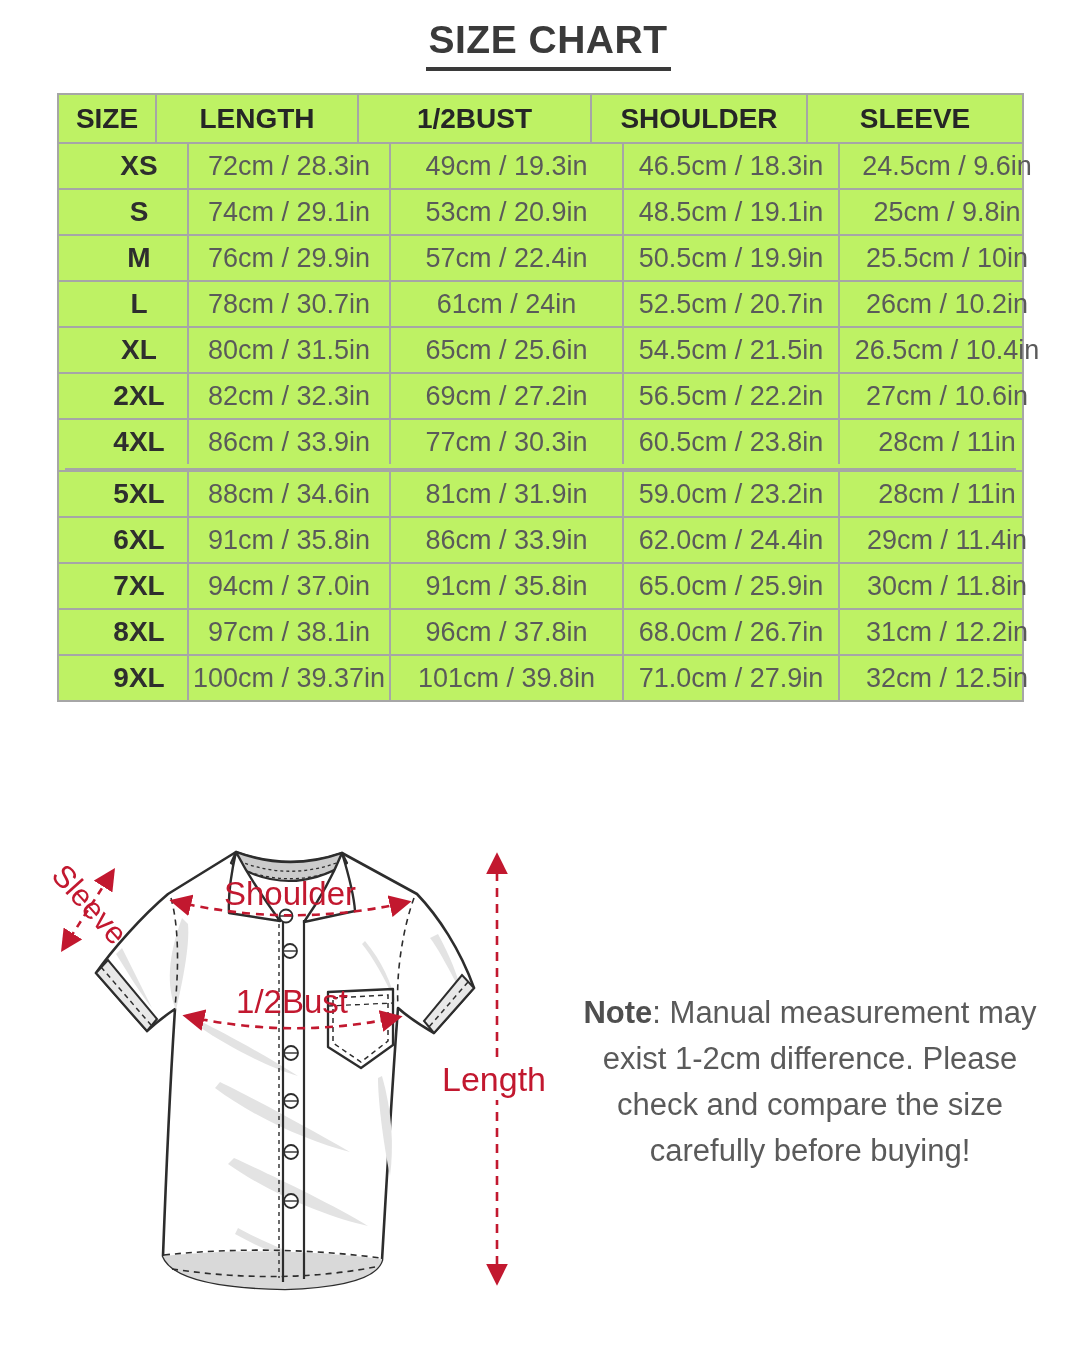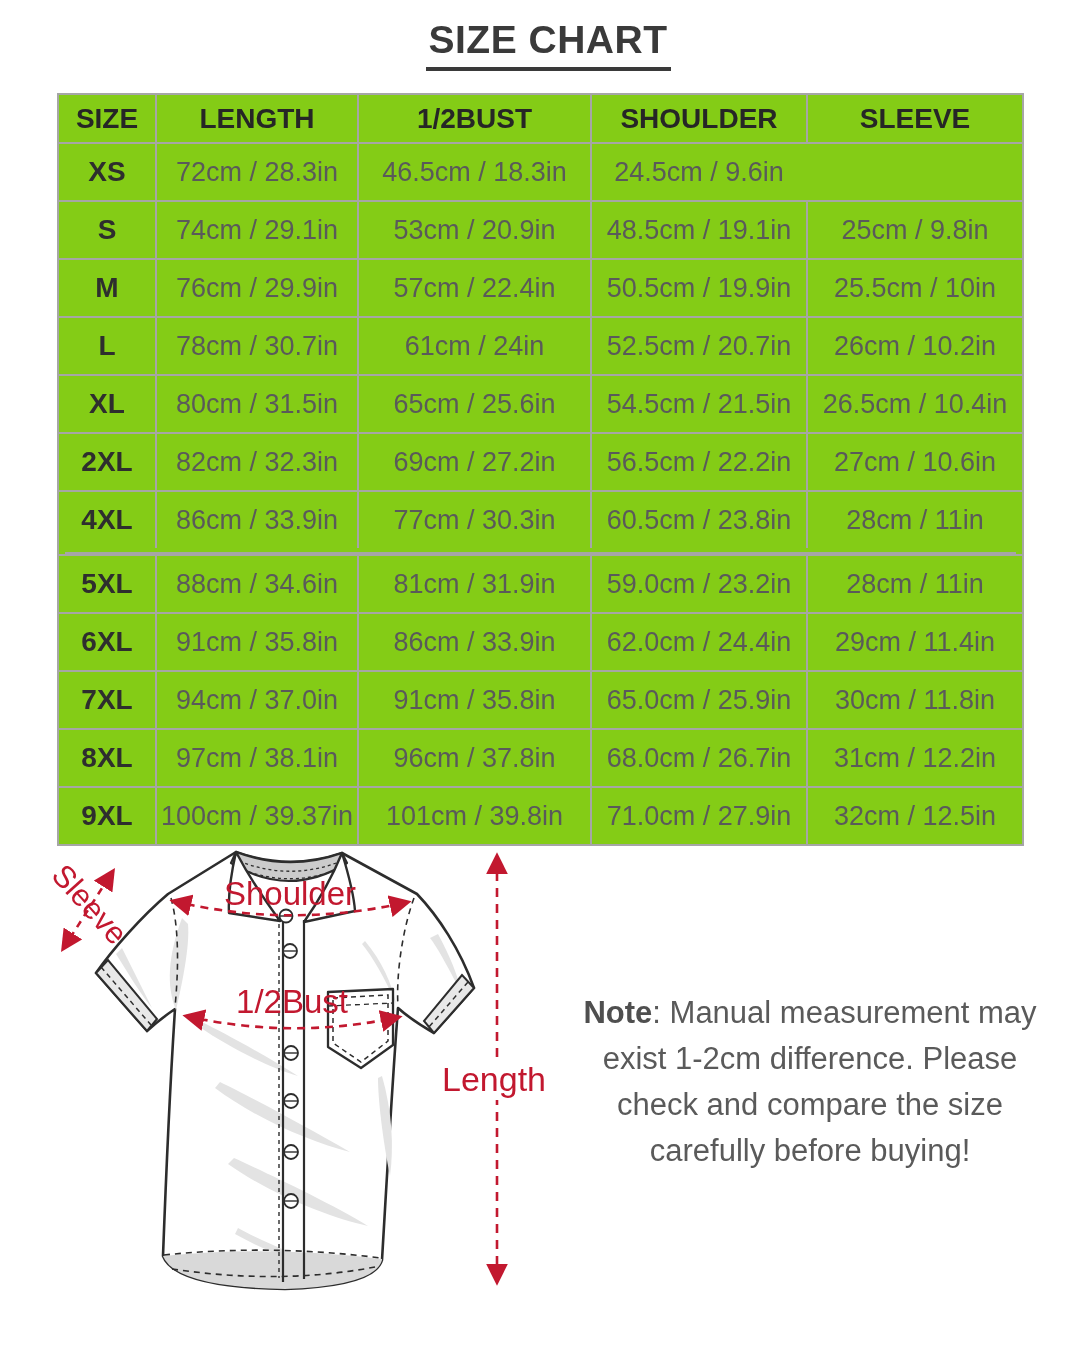--- a/index.html
+++ b/index.html
@@ -7,24 +7,24 @@
   body { background:#ffffff; font-family:"Liberation Sans","DejaVu Sans",sans-serif; }
   .page { position:relative; width:1080px; height:1369px; background:#fff; overflow:hidden; }
 
   
   .title-wrap { position:absolute; top:18px; left:8px; width:100%; text-align:center; }
   .title { display:inline-block; font-size:39px; font-weight:bold; color:#3a3a3a;
            letter-spacing:0.5px; border-bottom:4px solid #3a3a3a; padding:0 3px 5px 3px; }
 
   
   .size-table { position:absolute; left:57px; top:93px; width:967px;
-                border:2px solid var(--line); background:#84cc16; }
+                border:2px solid var(--line); background:#bef264; }
   .thead, .trow { display:grid; grid-template-columns:96px 202px 233px 216px 216px; }
   .thead { height:47px; }
-  .trow  { height:58px; border-top:2px solid var(--line); }
+  .trow  { height:46px; border-top:2px solid var(--line);padding-left:32px; }
   .trow.group-start { margin-top:6px; box-shadow:0 -8px 0 -6px var(--line);text-align:center; }
   .tcell { display:flex; align-items:center; justify-content:center; white-space:nowrap;
            font-size:27px; color:#5a5a5a; }
   .tcell + .tcell { border-left:2px solid var(--line); }
   .thead .tcell { font-weight:bold; color:#262626; font-size:28px; }
   .tcell.size { font-weight:bold; color:#2e2e2e; font-size:28px; }
 
   
   .shirt { position:absolute; left:30px; top:826px; }
   .shirt text { font-family:"Liberation Sans","DejaVu Sans",sans-serif; }
@@ -48,20 +48,21 @@
       <div class="tcell">SIZE</div>
       <div class="tcell">LENGTH</div>
       <div class="tcell">1/2BUST</div>
       <div class="tcell">SHOULDER</div>
       <div class="tcell">SLEEVE</div>
     </div>
     <div>
     <div class="trow">
       <div class="tcell size">XS</div>
       <div class="tcell">72cm / 28.3in</div>
+      <div class="tcell">49cm / 19.3in</div>
       <div class="tcell">46.5cm / 18.3in</div>
       <div class="tcell">24.5cm / 9.6in</div>
     </div>
 
     <div class="trow">
       <div class="tcell size">S</div>
       <div class="tcell">74cm / 29.1in</div>
       <div class="tcell">53cm / 20.9in</div>
       <div class="tcell">48.5cm / 19.1in</div>
       <div class="tcell">25cm / 9.8in</div>

